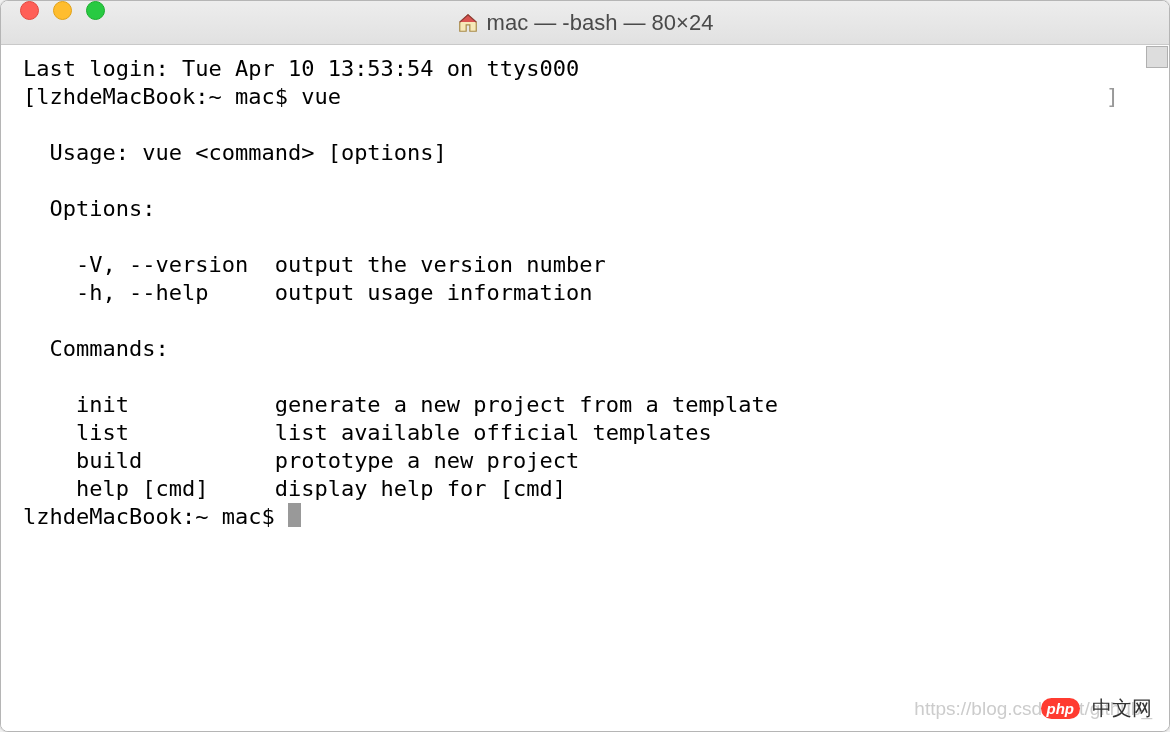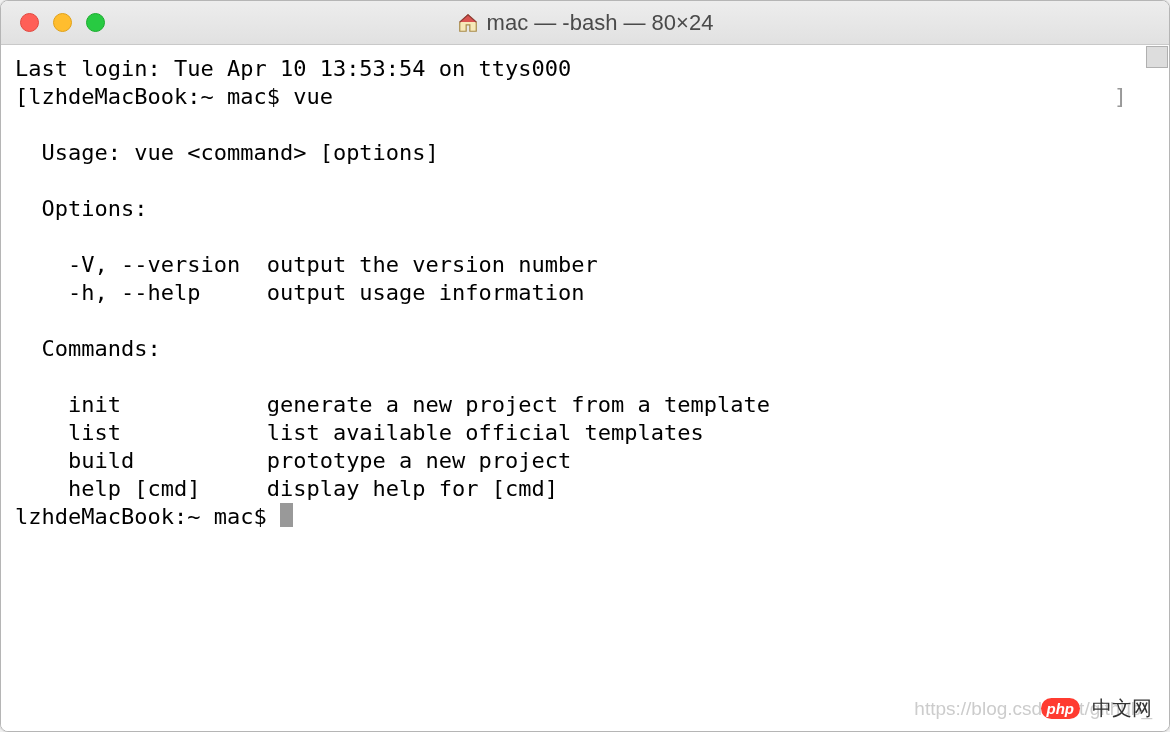--- a/index.html
+++ b/index.html
@@ -23,21 +23,20 @@
       overflow: hidden;
       display: flex;
       flex-direction: column;
       box-shadow: 0 0 0 1px rgba(0,0,0,0.05);
     }
     .titlebar {
       height: 44px;
       background: linear-gradient(to bottom, #ededed, #e1e1e1);
       border-bottom: 1px solid #c9c9c9;
       display: flex;
-      align-items: center;
       position: relative;
     }
     .traffic-lights {
       display: flex;
       gap: 14px;
       padding-left: 19px;
       position: absolute;
       left: 0;
     }
     .traffic-light {
@@ -61,21 +60,21 @@
       display: inline-flex;
       align-items: center;
     }
     .home-icon svg {
       width: 22px;
       height: 22px;
     }
     .terminal-body {
       flex: 1;
       background: #fff;
-      padding: 10px 14px;
+      padding: 10px 22px;
       font-family: "SF Mono", Menlo, Monaco, Consolas, monospace;
       font-size: 22px;
       line-height: 28px;
       color: #000;
       white-space: pre;
       position: relative;
       overflow: hidden;
     }
     .scrollbar-track {
       position: absolute;

